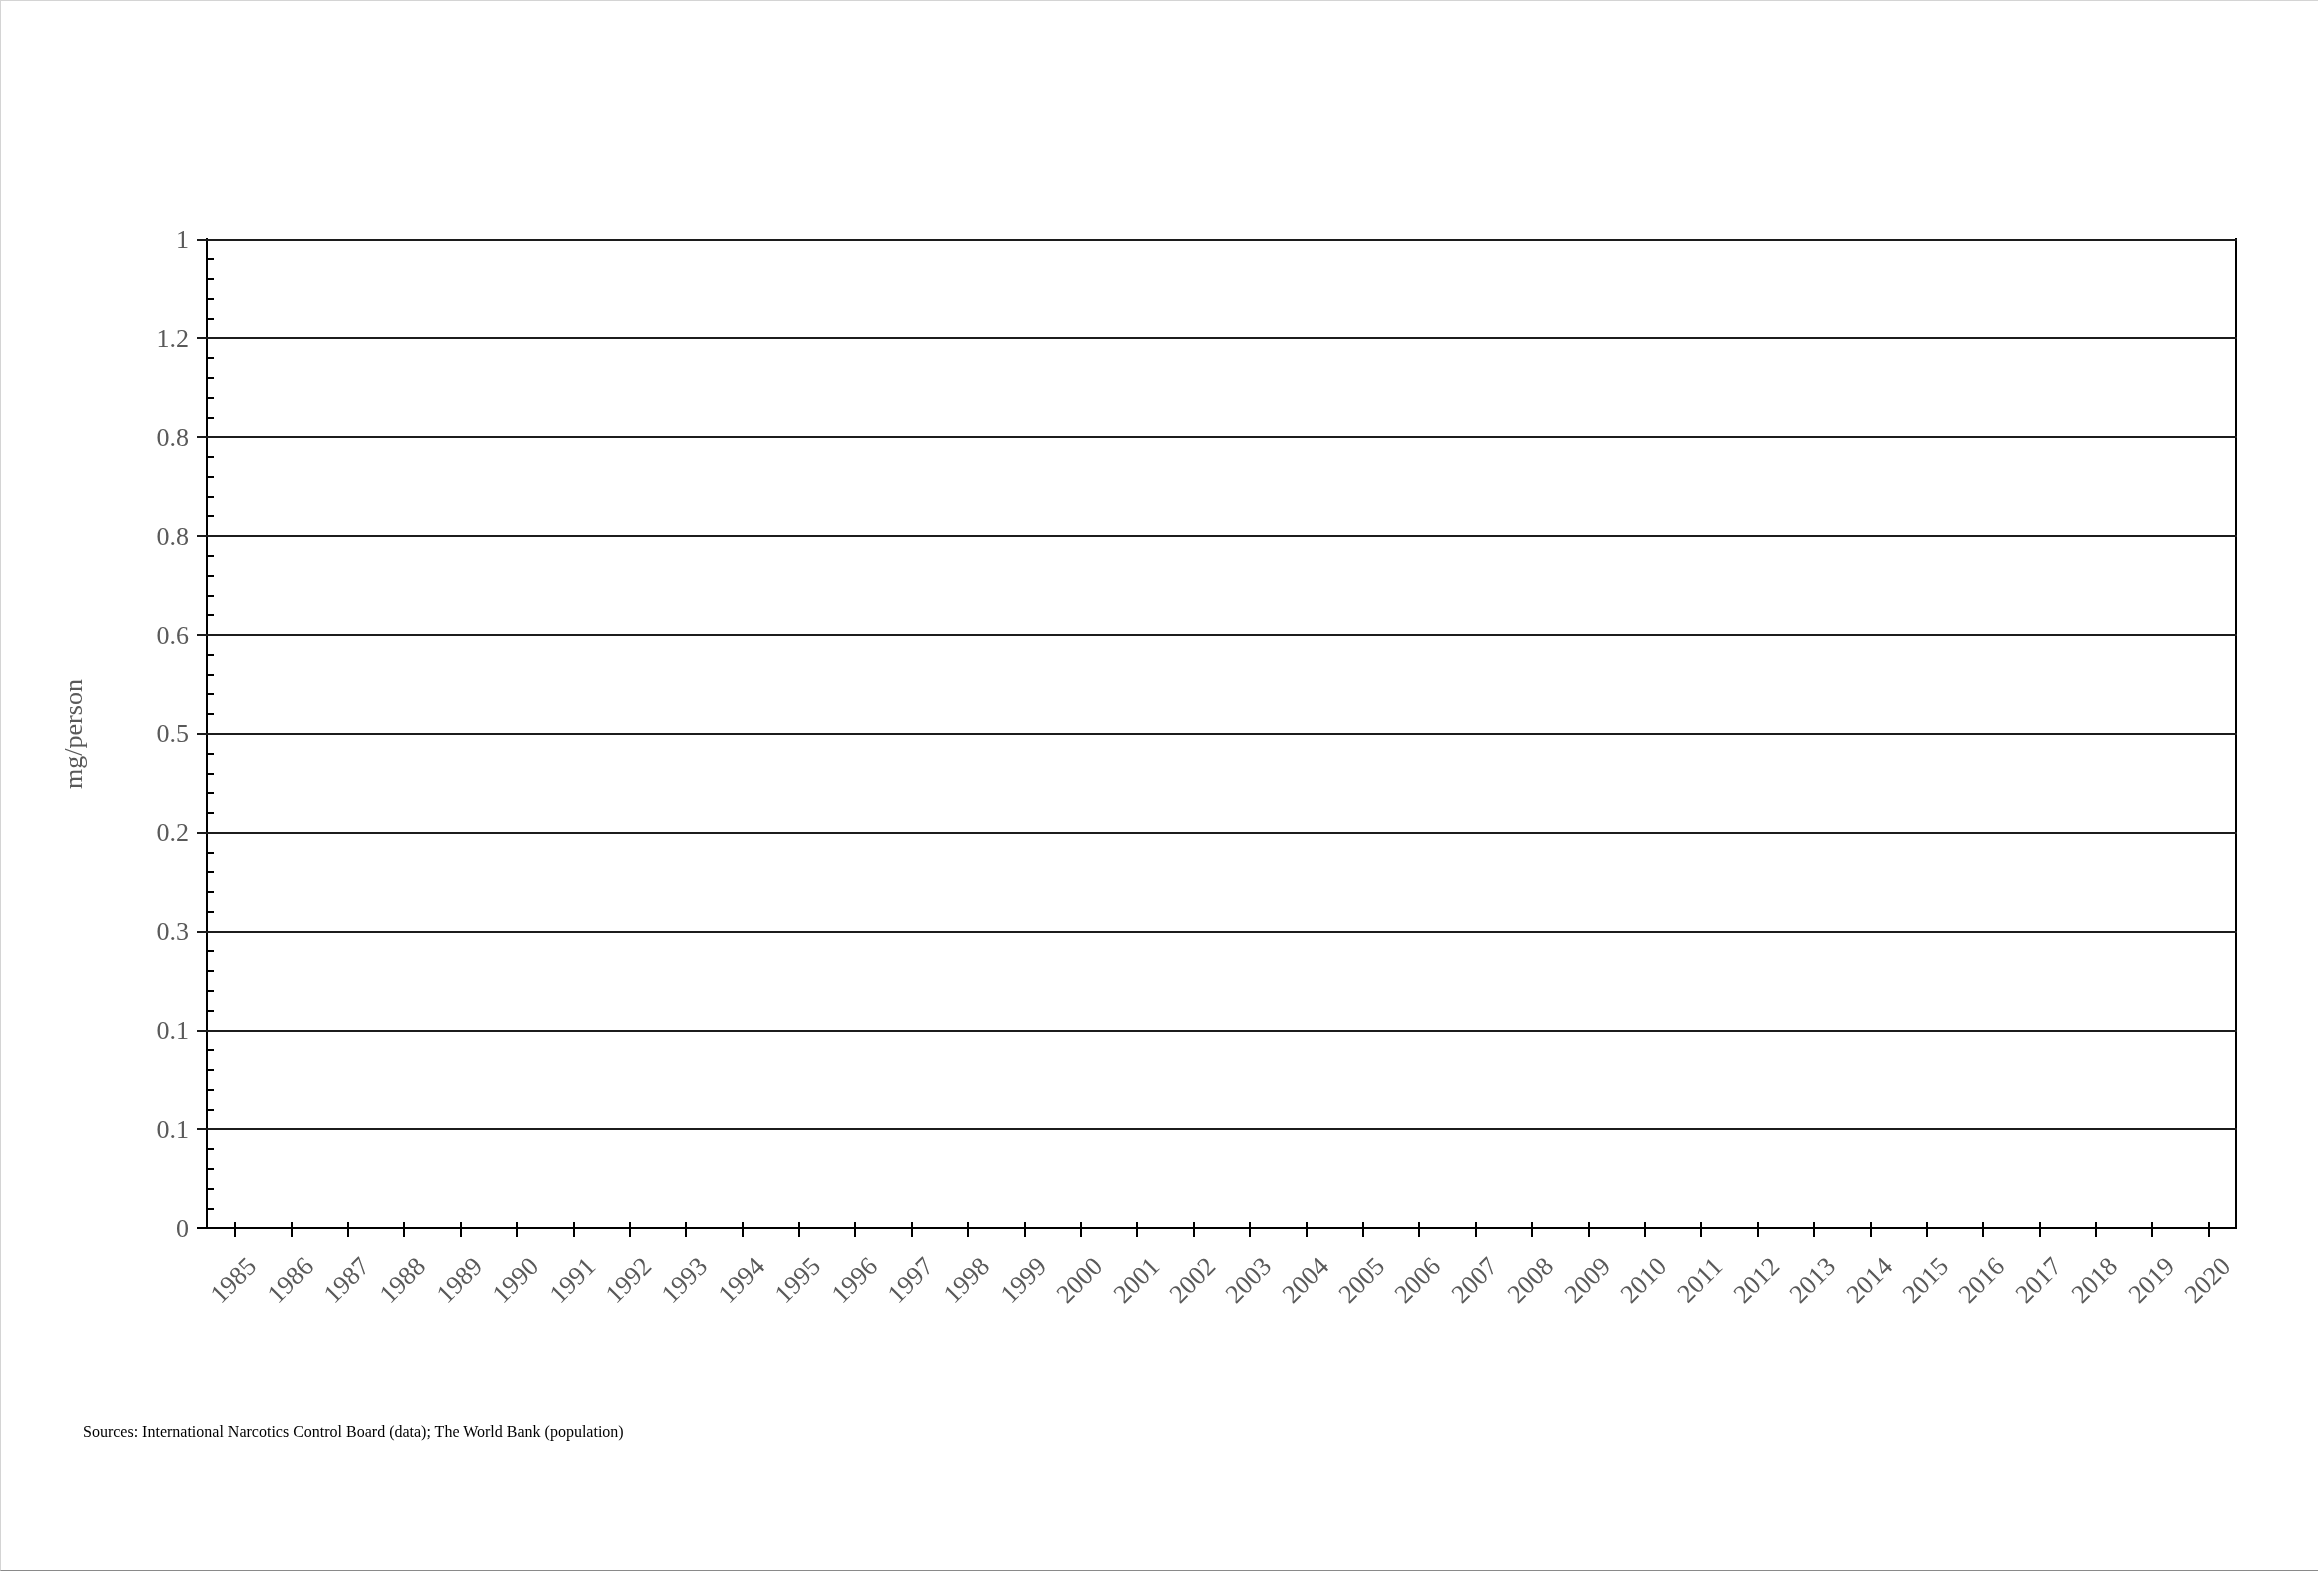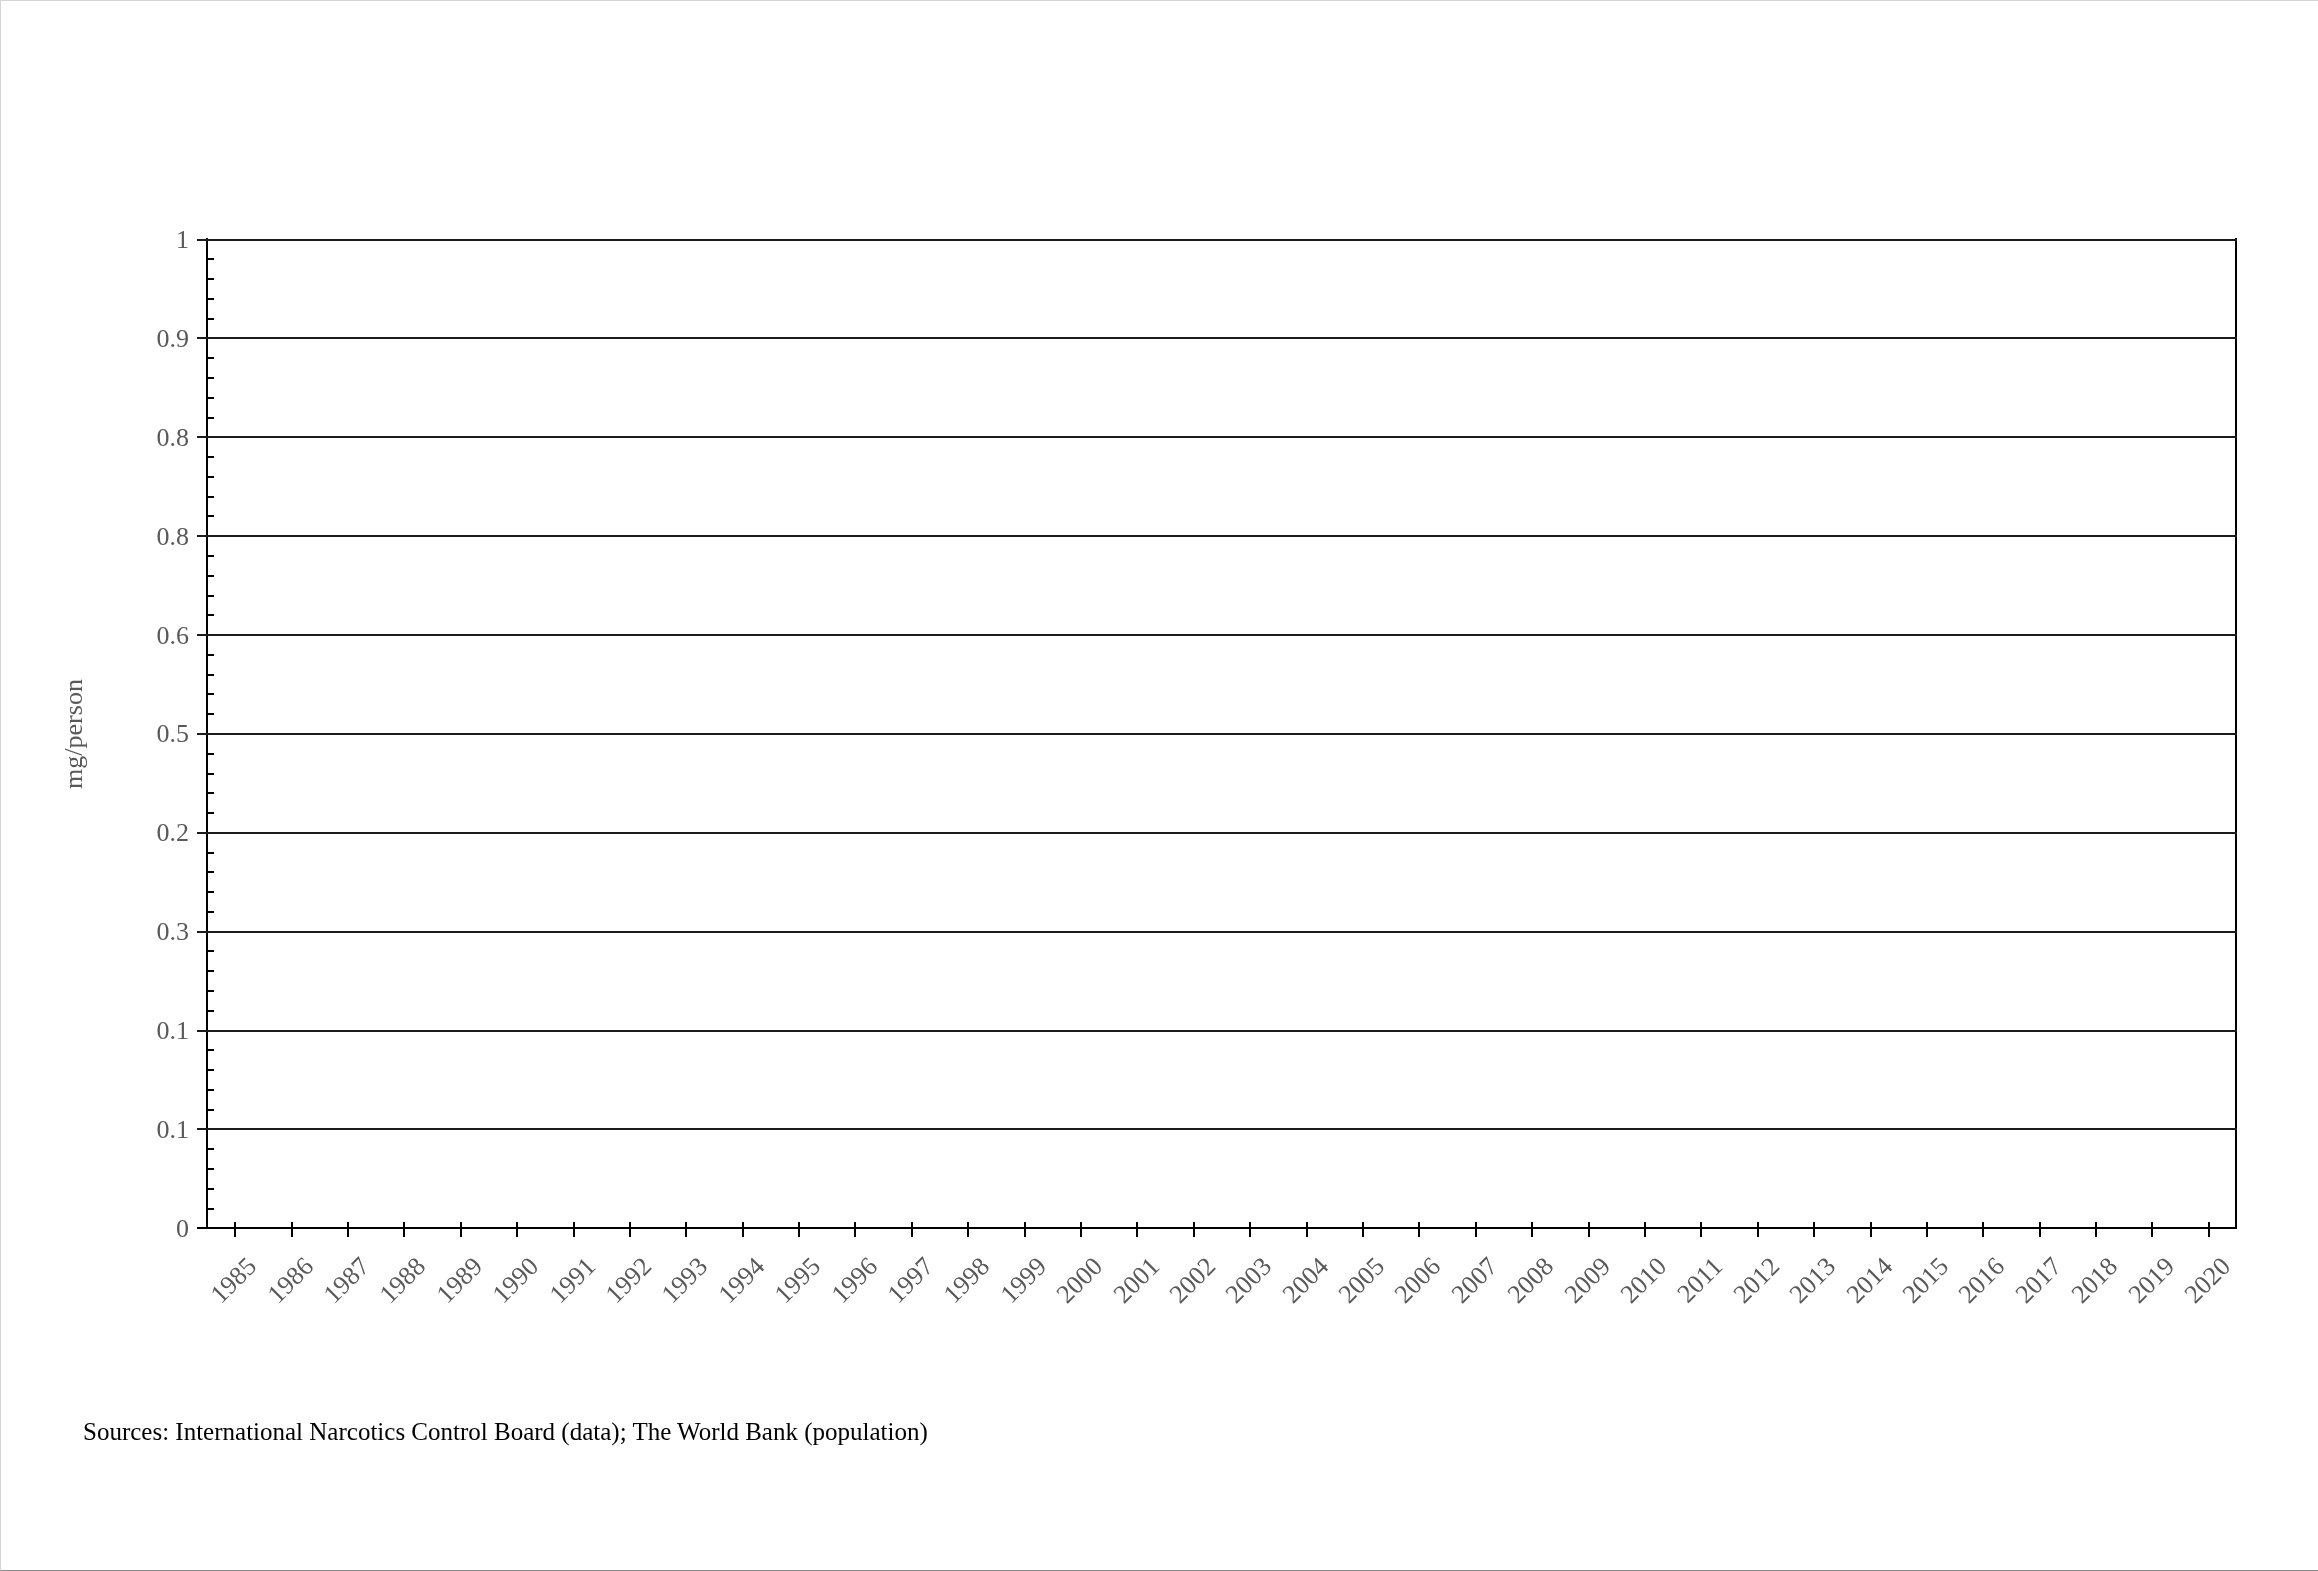--- a/index.html
+++ b/index.html
@@ -40,21 +40,21 @@
     text-align:right;font-size:26px;color:#595959;
   }
   .x-tick-label{
     position:absolute;top:1252px;
     font-size:26px;line-height:26px;color:#595959;white-space:nowrap;
     transform-origin:100% 0;
     transform:rotate(-45deg);
   }
   .footer{
     position:absolute;left:82px;top:1416px;
-    font-size:25px;line-height:30px;color:#000000;
+    font-size:16px;line-height:30px;color:#000000;
   }
   .footer div{white-space:nowrap;}
 </style>
 </head>
 <body>
 
 <div class="frame">
 
   <div class="y-axis-title">mg/person</div>
 
@@ -74,21 +74,21 @@
       <div class="y-tick-label" style="top: 816px;">0.2</div>
       <div class="gridline" style="left: 196px; top: 732px; width: 2040px;"></div>
       <div class="y-tick-label" style="top: 717px;">0.5</div>
       <div class="gridline" style="left: 196px; top: 633px; width: 2040px;"></div>
       <div class="y-tick-label" style="top: 619px;">0.6</div>
       <div class="gridline" style="left: 196px; top: 534px; width: 2040px;"></div>
       <div class="y-tick-label" style="top: 520px;">0.8</div>
       <div class="gridline" style="left: 196px; top: 435px; width: 2040px;"></div>
       <div class="y-tick-label" style="top: 421px;">0.8</div>
       <div class="gridline" style="left: 196px; top: 336px; width: 2040px;"></div>
-      <div class="y-tick-label" style="top: 322px;">0.9</div>
+      <div class="y-tick-label" style="top: 322px;">1.2</div>
       <div class="gridline" style="left: 196px; top: 238px; width: 2040px;"></div>
       <div class="y-tick-label" style="top: 223px;">1</div>
       <div class="minor-tick" style="left: 207px; top: 1207px;"></div>
       <div class="minor-tick" style="left: 207px; top: 1187px;"></div>
       <div class="minor-tick" style="left: 207px; top: 1167px;"></div>
       <div class="minor-tick" style="left: 207px; top: 1147px;"></div>
       <div class="minor-tick" style="left: 207px; top: 1108px;"></div>
       <div class="minor-tick" style="left: 207px; top: 1088px;"></div>
       <div class="minor-tick" style="left: 207px; top: 1068px;"></div>
       <div class="minor-tick" style="left: 207px; top: 1048px;"></div>

